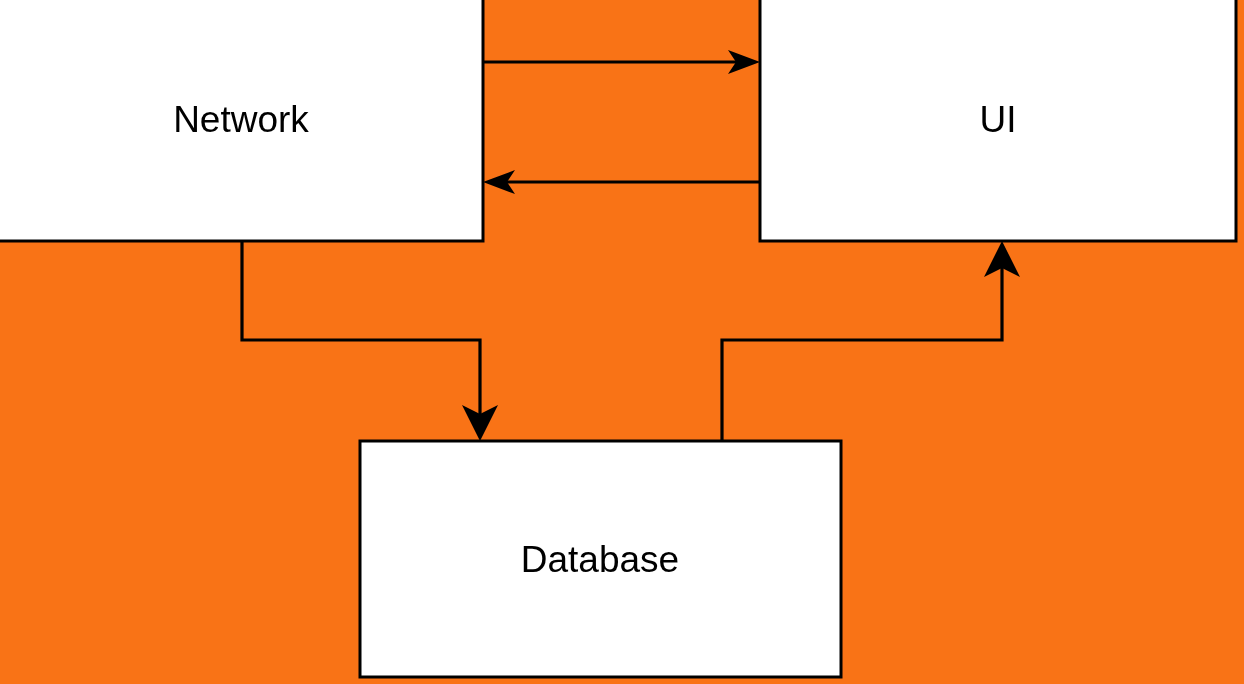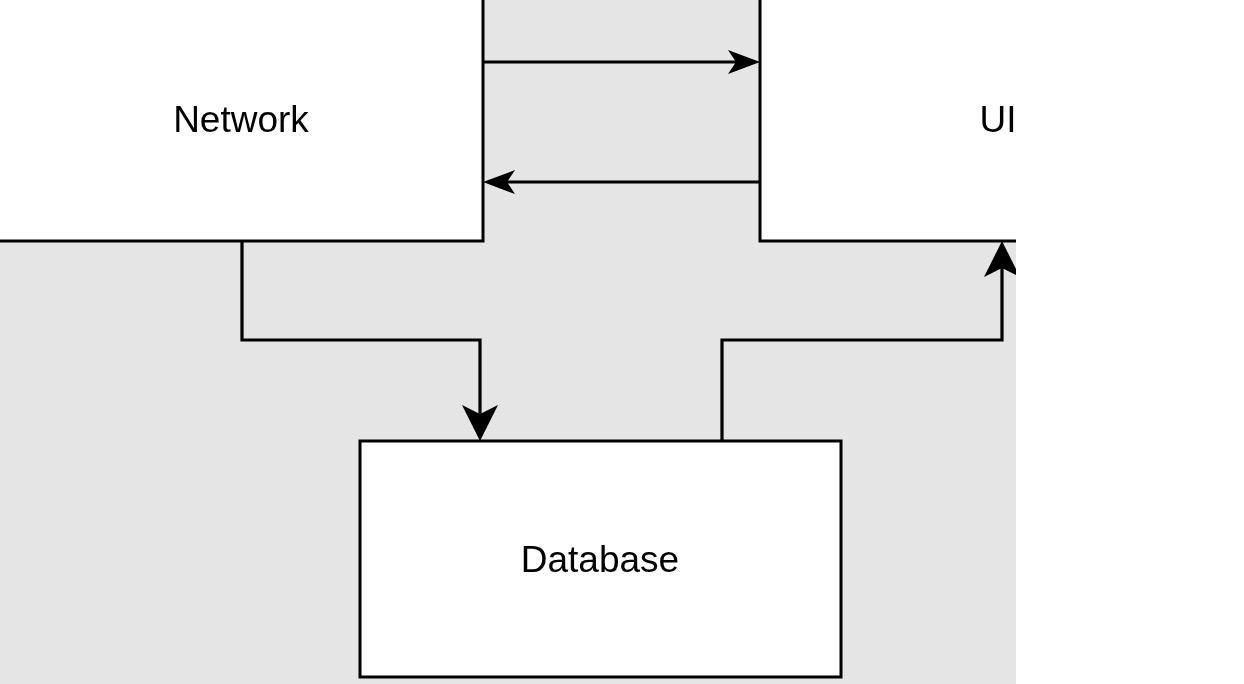--- a/index.html
+++ b/index.html
@@ -6,23 +6,23 @@
   html, body {
     margin: 0;
     padding: 0;
     background: #ffffff;
   }
   body {
     font-family: "Liberation Sans", sans-serif;
   }
   #diagram-canvas {
     position: relative;
-    width: 1016px;
+    width: 1244px;
     height: 684px;
-    background: #e5e5e5;
+    background: #f97316;
     overflow: hidden;
   }
   #diagram-svg {
     position: absolute;
     top: 0;
     left: 0;
     width: 1244px;
     height: 684px;
     display: block;
   }

